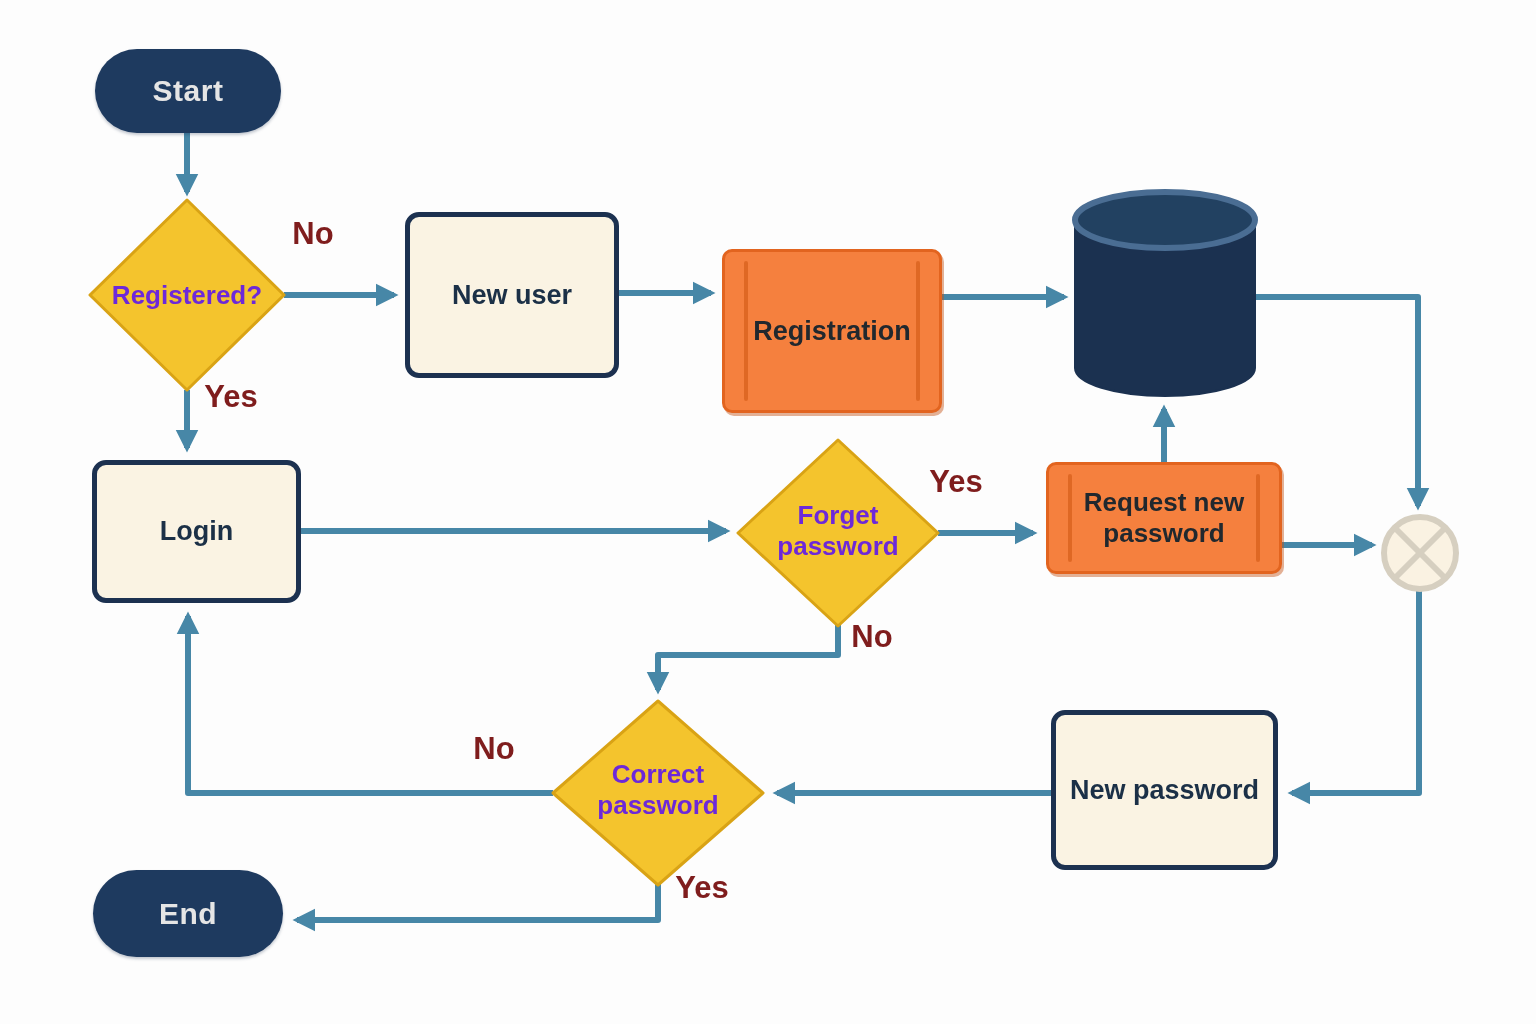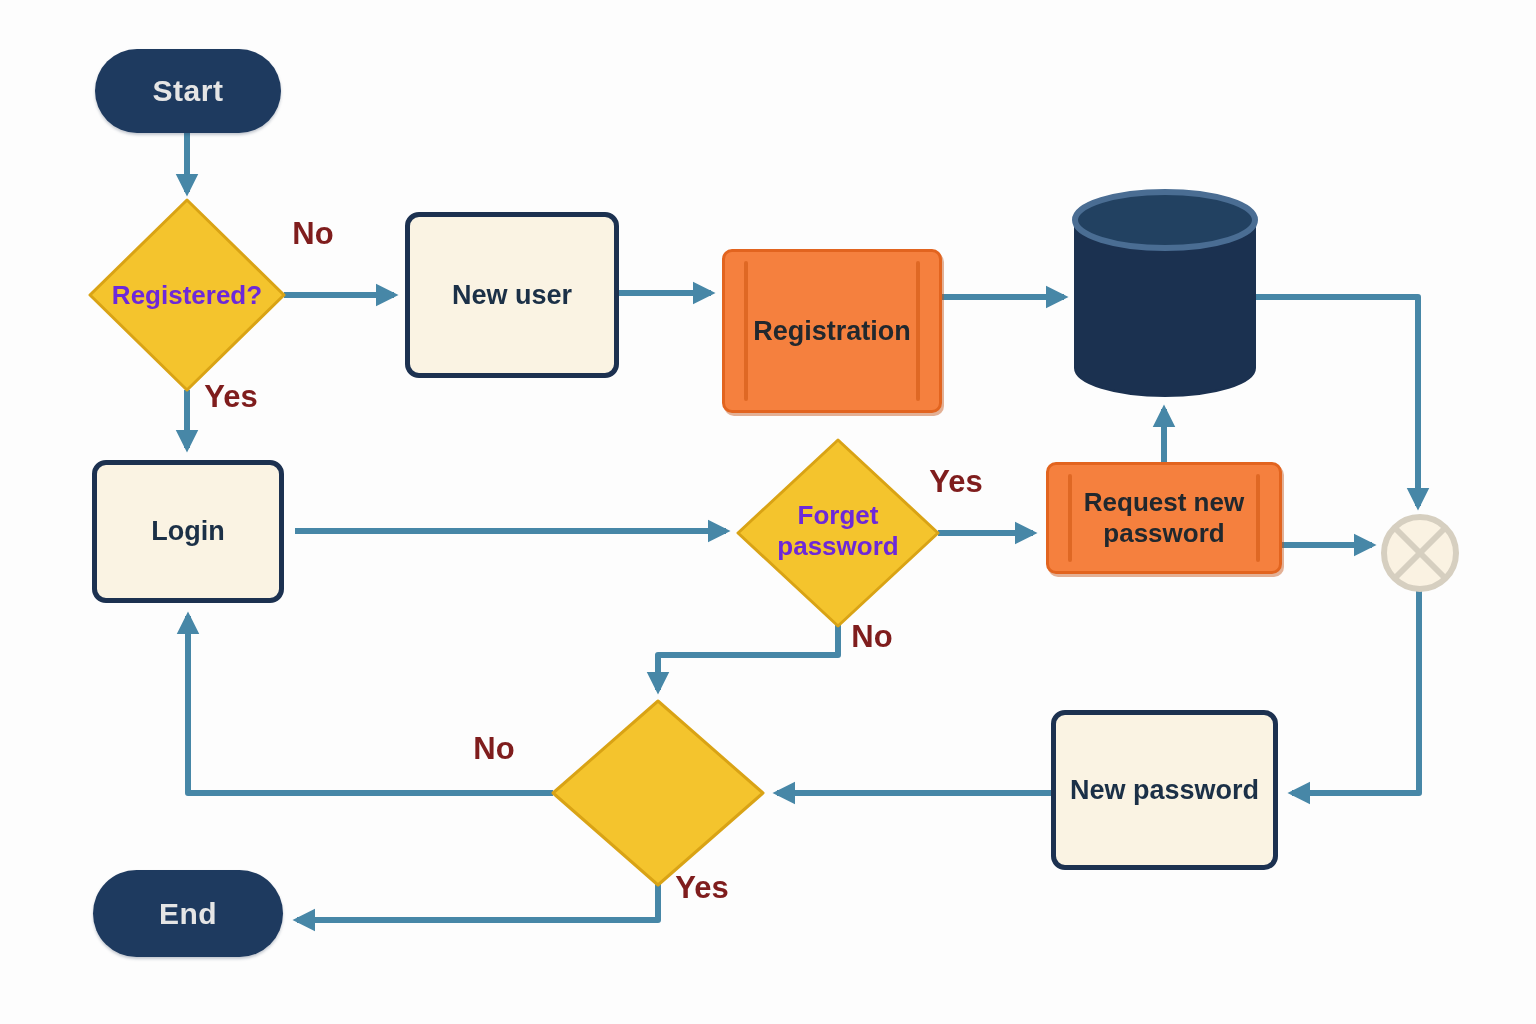--- a/index.html
+++ b/index.html
@@ -98,21 +98,21 @@
   <div class="node process" style="left:405px;top:212px;width:214px;height:166px;justify-content:center;">
     <span>New user</span>
   </div>
 
   <div class="node predefined" style="left:722px;top:213px;width:220px;height:164px;margin-top:36px;">
     <div class="stripe left"></div>
     <div class="stripe right"></div>
     <span>Registration</span>
   </div>
 
-  <div class="node process" style="left:92px;top:460px;width:192px;height:143px;">
+  <div class="node process" style="left:92px;top:460px;width:209px;height:143px;">
     <span>Login</span>
   </div>
 
   <div class="node predefined" style="left:1046px;top:462px;width:236px;height:112px;font-size:26px;">
     <div class="stripe left"></div>
     <div class="stripe right"></div>
     <span style="max-width:165px;">Request new password</span>
   </div>
 
   <div class="node process" style="left:1051px;top:710px;width:227px;height:160px;">
@@ -125,20 +125,23 @@
 
   <div class="shape-label" style="left:87px;top:245px;width:200px;height:100px;">
     <span>Registered?</span>
   </div>
 
 
   <div class="shape-label" style="left:743px;top:478px;width:190px;height:106px;">
     <span style="max-width:140px;">Forget password</span>
   </div>
 
+  <div class="shape-label" style="left:563px;top:740px;width:190px;height:100px;">
+    <span style="max-width:140px;">Correct password</span>
+  </div>
 
   <div class="edge-label" style="left:313px;top:234px;">No</div>
   <div class="edge-label" style="left:231px;top:397px;">Yes</div>
   <div class="edge-label" style="left:956px;top:482px;">Yes</div>
   <div class="edge-label" style="left:872px;top:637px;">No</div>
   <div class="edge-label" style="left:494px;top:749px;">No</div>
   <div class="edge-label" style="left:702px;top:888px;">Yes</div>
 
 </div>
 

